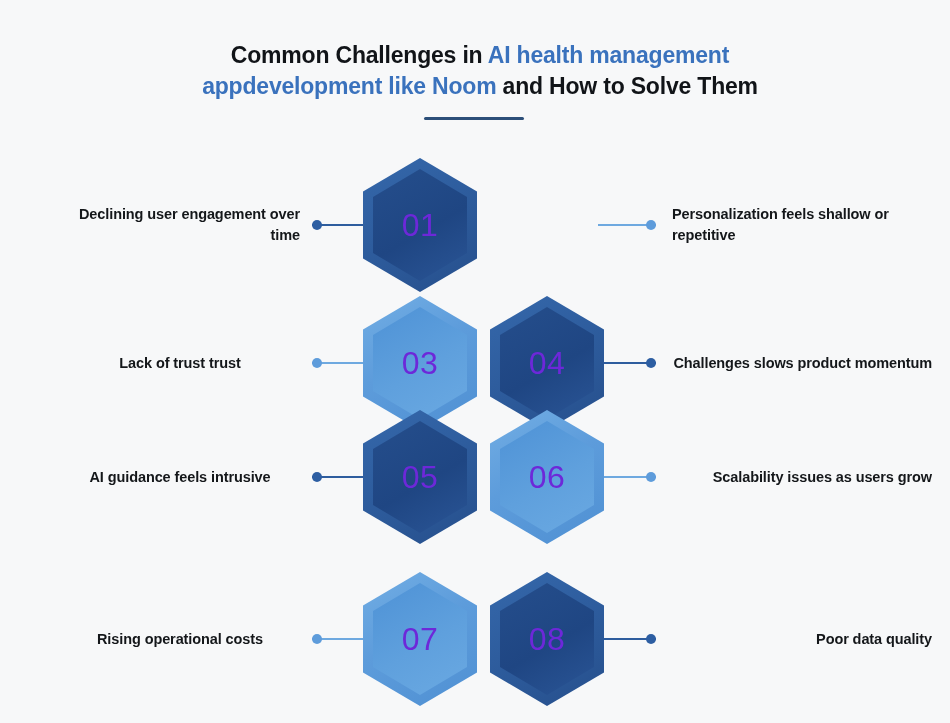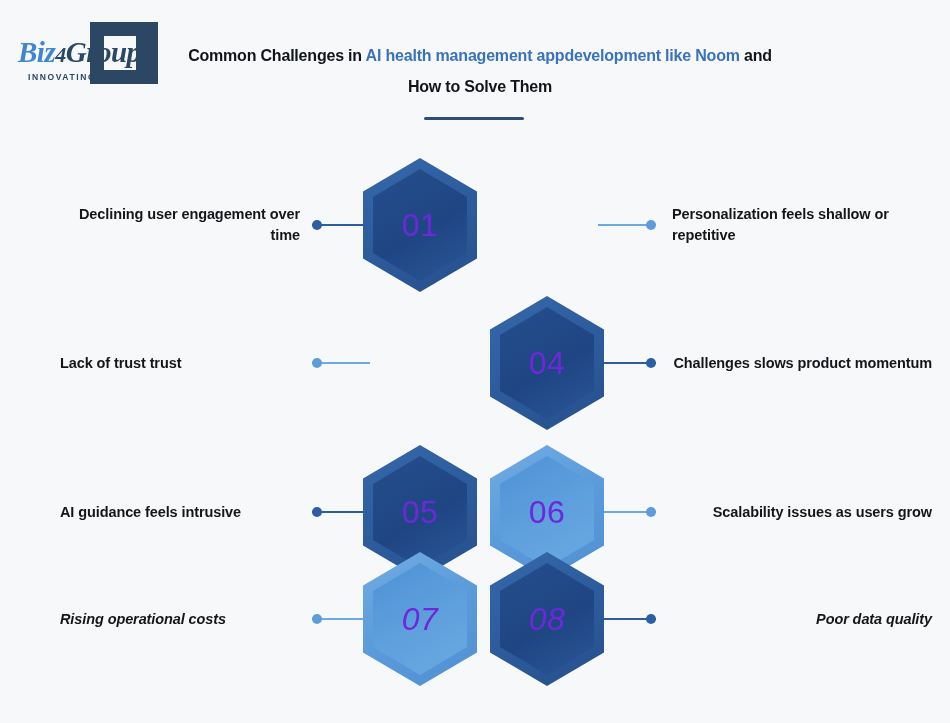--- a/index.html
+++ b/index.html
@@ -43,42 +43,42 @@
   #logo-tag {
     position:absolute; left:10px; top:50px;
     font-family:"Liberation Sans", sans-serif;
     font-size:8.5px; font-weight:600; letter-spacing:1.6px;
     color:#2c4763; white-space:nowrap; z-index:3;
   }
 
   #title {
     position:absolute; left:180px; top:40px; width:600px;
     text-align:center;
-    font-size:16px; font-weight:700; line-height:31px;
+    font-size:23px; font-weight:700; line-height:31px;
     color:#111418; letter-spacing:-0.2px;
   }
   #title .hl { color:#3a72bd; }
   #title-rule {
     position:absolute; left:424px; top:117px; width:100px; height:3px;
     background:#2c4f79; border-radius:2px;
   }
 
   
   #grid { position:absolute; left:0; top:0; width:950px; height:723px; }
 
   .row { position:absolute; left:0; width:950px; height:140px; }
 
   
   .label {
     position:absolute; top:0; height:140px;
     display:flex; align-items:center;
     font-size:14.5px; font-weight:700; line-height:21px;
     color:#14171a; letter-spacing:-0.1px;
   }
-  .label.left  { left:60px; width:240px; justify-content:flex-start; text-align:right; }
+  .label.left  { left:60px; width:240px; justify-content:center; text-align:right; }
   .label.right { left:672px; width:260px; justify-content:flex-end; text-align:left; }
 
   
   .conn { position:absolute; top:69px; height:2px; }
   .conn.left  { left:312px; width:58px; }
   .conn.right { left:598px; width:58px; }
   .conn .line { position:absolute; top:0; left:0; width:100%; height:2px; }
   .conn .dot {
     position:absolute; top:-4px; width:10px; height:10px; border-radius:50%;
   }
@@ -113,27 +113,20 @@
   .light .hex-outer { background:linear-gradient(150deg,#72aee4 0%,#5d9cdb 45%,#4f90d3 100%); }
   .light .hex-inner { background:linear-gradient(150deg,#4e92d6 0%,#5fa0dd 55%,#6aa9e2 100%); }
   .light .conn-line { background:#6ea9e0; }
   .light .conn-dot  { background:#5e9cdb; }
 </style>
 </head>
 <body>
 
 <div id="header">
 
-  <div id="logo-block">
-    <div id="logo-square"></div>
-    <div id="logo-square-notch"></div>
-    <div id="logo-square-notch2"></div>
-    <div id="logo-word"><span class="biz">Biz</span><span class="four">4</span><span class="group">Group</span></div>
-    <div id="logo-tag">INNOVATING TOGETHER</div>
-  </div>
 
   <div id="title">
     <span>Common Challenges in </span><span class="hl">AI health management app</span><span class="hl">development like Noom</span><span> and How to Solve Them</span>
   </div>
   <div id="title-rule"></div>
 </div>
 
 <div id="grid">
     <div class="row" style="top: 155px;">
       <div class="label left">
@@ -157,34 +150,39 @@
       </div>
     </div>
     <div class="row" style="top: 293px;">
       <div class="label left">
         <span>Lack of trust trust</span>
       </div>
       <div class="conn left light">
         <div class="line conn-line"></div>
         <div class="dot conn-dot"></div>
       </div>
+      <div class="hexwrap col1 light">
+        <div class="hex-outer"></div>
+        <div class="hex-inner"></div>
+        <div class="hexnum">03</div>
+      </div>
       <div class="label right">
         <span>Challenges slows product momentum</span>
       </div>
       <div class="conn right dark">
         <div class="line conn-line"></div>
         <div class="dot conn-dot"></div>
       </div>
       <div class="hexwrap col2 dark">
         <div class="hex-outer"></div>
         <div class="hex-inner"></div>
         <div class="hexnum">04</div>
       </div>
     </div>
-    <div class="row" style="top: 442px; padding-left: 6px;">
+    <div class="row" style="top: 407px; padding-left: 6px;">
       <div class="label left">
         <span>AI guidance feels intrusive</span>
       </div>
       <div class="conn left dark">
         <div class="line conn-line"></div>
         <div class="dot conn-dot"></div>
       </div>
       <div class="hexwrap col1 dark">
         <div class="hex-outer"></div>
         <div class="hex-inner"></div>
@@ -196,21 +194,21 @@
       <div class="conn right light">
         <div class="line conn-line"></div>
         <div class="dot conn-dot"></div>
       </div>
       <div class="hexwrap col2 light">
         <div class="hex-outer"></div>
         <div class="hex-inner"></div>
         <div class="hexnum">06</div>
       </div>
     </div>
-    <div class="row" style="top: 549px; font-style: italic;">
+    <div class="row" style="top: 569px;">
       <div class="label left">
         <span>Rising operational costs</span>
       </div>
       <div class="conn left light">
         <div class="line conn-line"></div>
         <div class="dot conn-dot"></div>
       </div>
       <div class="hexwrap col1 light">
         <div class="hex-outer"></div>
         <div class="hex-inner"></div>

